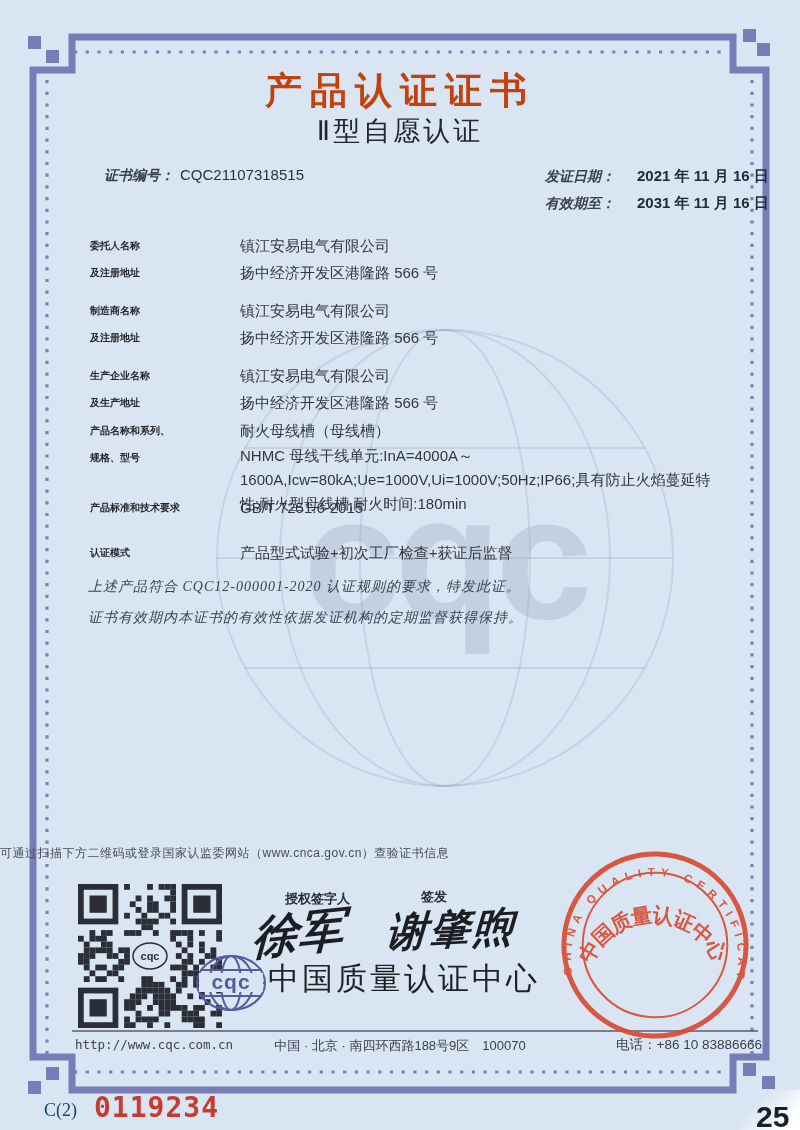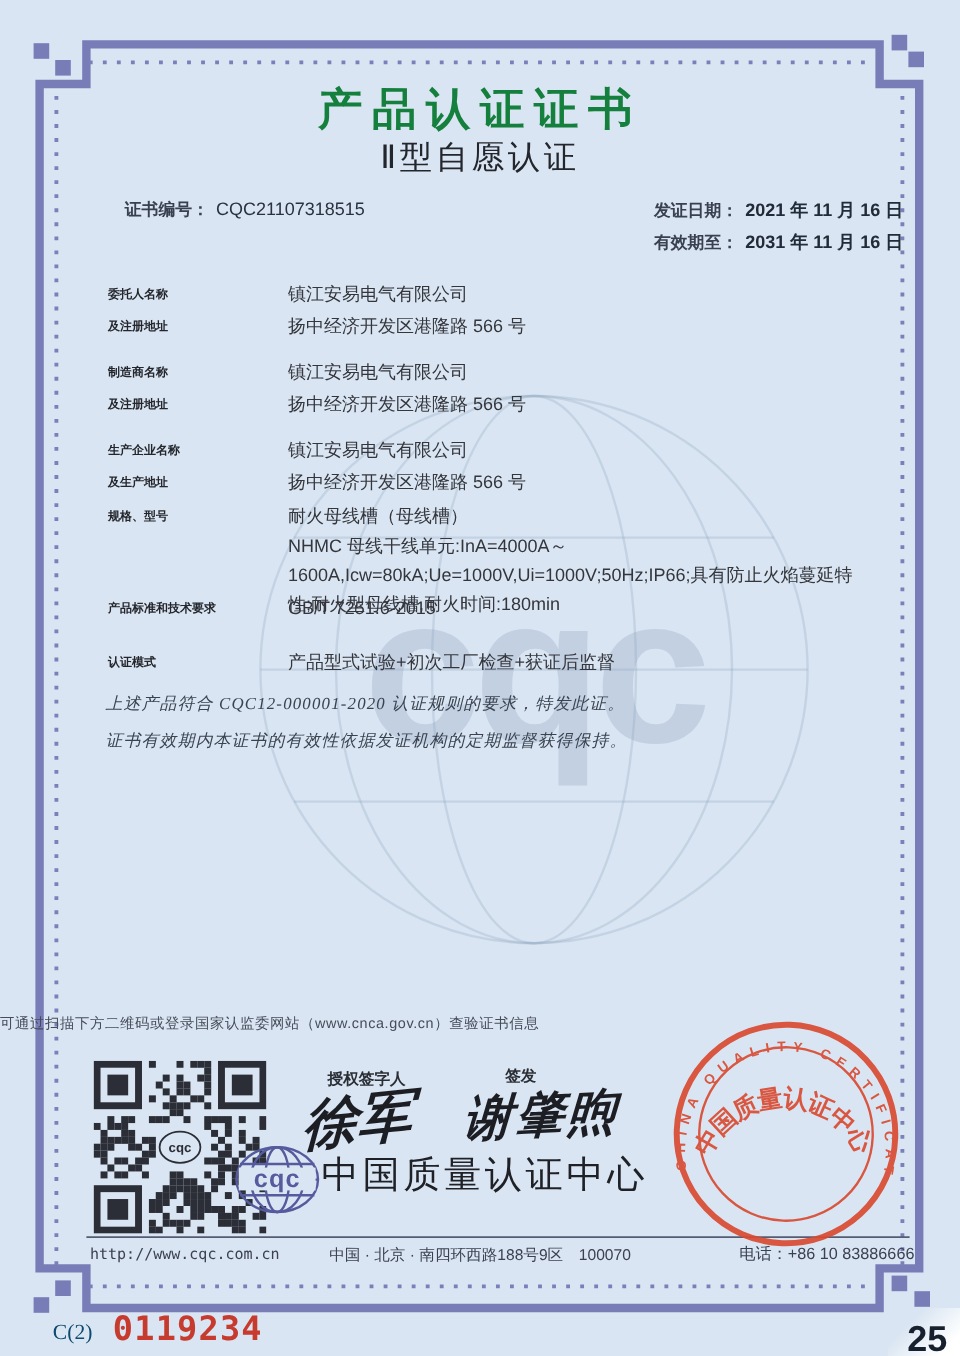--- a/index.html
+++ b/index.html
@@ -4,30 +4,30 @@
 <style>
   html,body{margin:0;padding:0;}
   body{width:800px;height:1130px;overflow:hidden;font-family:"Liberation Sans",sans-serif;}
   .page{position:relative;width:800px;height:1130px;background:#d9e5f2;overflow:hidden;}
   .abs{position:absolute;}
   svg{display:block;}
   .frame-svg{position:absolute;left:0;top:0;pointer-events:none;}
   .watermark-svg{position:absolute;left:0;top:0;pointer-events:none;}
 
   .title{position:absolute;top:66px;left:0;width:100%;text-align:center;
-    font-size:37px;font-weight:700;letter-spacing:8px;color:#15803d;}
+    font-size:37px;font-weight:700;letter-spacing:8px;color:#c2410c;}
   .subtitle{position:absolute;top:113px;left:0;width:100%;text-align:center;
     font-size:27px;font-weight:500;letter-spacing:3px;color:#23262c;}
 
-  .kai{font-family:"Liberation Serif",serif;font-weight:700;color:#394050;}
+  .kai{font-family:"Liberation Serif",serif;font-style:italic;font-weight:700;color:#394050;}
 
   .certno{position:absolute;left:104px;top:166px;font-size:15px;color:#2a323f;}
   .certno .kai{font-size:14px;margin-right:6px;}
   .dates{position:absolute;left:545px;top:163px;line-height:26px;}
-  .dates .kai{font-size:14px;margin-right:6px;}
+  .dates .kai{font-size:14px;margin-right:22px;}
   .dateval{font-size:15px;font-weight:700;color:#222b38;}
 
   .fgroup{position:absolute;left:90px;display:flex;}
   .flabels{width:150px;flex:0 0 150px;}
   .fvalues{width:482px;}
   .flabel{font-size:10px;font-weight:700;color:#24262c;line-height:27px;}
   .fvalue{font-size:15px;color:#34363c;line-height:27px;}
 
   .statements{position:absolute;left:88px;top:578px;}
   .statement{font-family:"Liberation Serif",serif;font-style:italic;font-weight:400;
@@ -141,20 +141,21 @@
       <div class="flabel">及生产地址</div>
     </div>
     <div class="fvalues">
       <div class="fvalue">镇江安易电气有限公司</div>
       <div class="fvalue">扬中经济开发区港隆路 566 号</div>
     </div>
   </div>
 
   <div class="fgroup" style="top:417px">
     <div class="flabels">
+      <div class="flabel">产品名称和系列、</div>
       <div class="flabel">规格、型号</div>
     </div>
     <div class="fvalues">
       <div class="fvalue">耐火母线槽（母线槽）</div>
       <div class="fvalue" style="line-height:24px">NHMC 母线干线单元:InA=4000A～1600A,Icw=80kA;Ue=1000V,Ui=1000V;50Hz;IP66;具有防止火焰蔓延特性;耐火型母线槽,耐火时间:180min</div>
     </div>
   </div>
 
   <div class="fgroup" style="top:494px">
     <div class="flabels">
@@ -380,21 +381,21 @@
       <ellipse cx="37" cy="31" rx="22" ry="27"></ellipse>
       <ellipse cx="37" cy="31" rx="10" ry="27"></ellipse>
       <line x1="6" y1="18" x2="68" y2="18"></line>
       <line x1="3" y1="31" x2="71" y2="31"></line>
       <line x1="6" y1="44" x2="68" y2="44"></line>
     </g>
     <rect x="5" y="21" width="64" height="19" fill="#d9e5f2"></rect>
     <text x="37" y="37" text-anchor="middle" font-family="Liberation Sans, sans-serif" font-size="21" font-weight="700" letter-spacing="1" fill="#565b9d">cqc</text>
   </svg>
 
-  <div class="sig-label" style="left:273px;top:890px">授权签字人</div>
+  <div class="sig-label" style="left:285px;top:890px">授权签字人</div>
   <div class="sig-label" style="left:421px;top:888px">签发</div>
   <div class="signature sig1">徐军</div>
   <div class="signature sig2">谢肇煦</div>
 
   <div class="org-name">中国质量认证中心</div>
 
   <svg class="abs" style="left:556px;top:846px;opacity:.92;transform:rotate(2deg)" width="198" height="198" viewBox="0 0 200 200">
     <circle cx="100" cy="100" r="92" fill="none" stroke="#d94b32" stroke-width="5"></circle>
     <circle cx="100" cy="100" r="73" fill="none" stroke="#d94b32" stroke-width="2"></circle>
     <defs>

